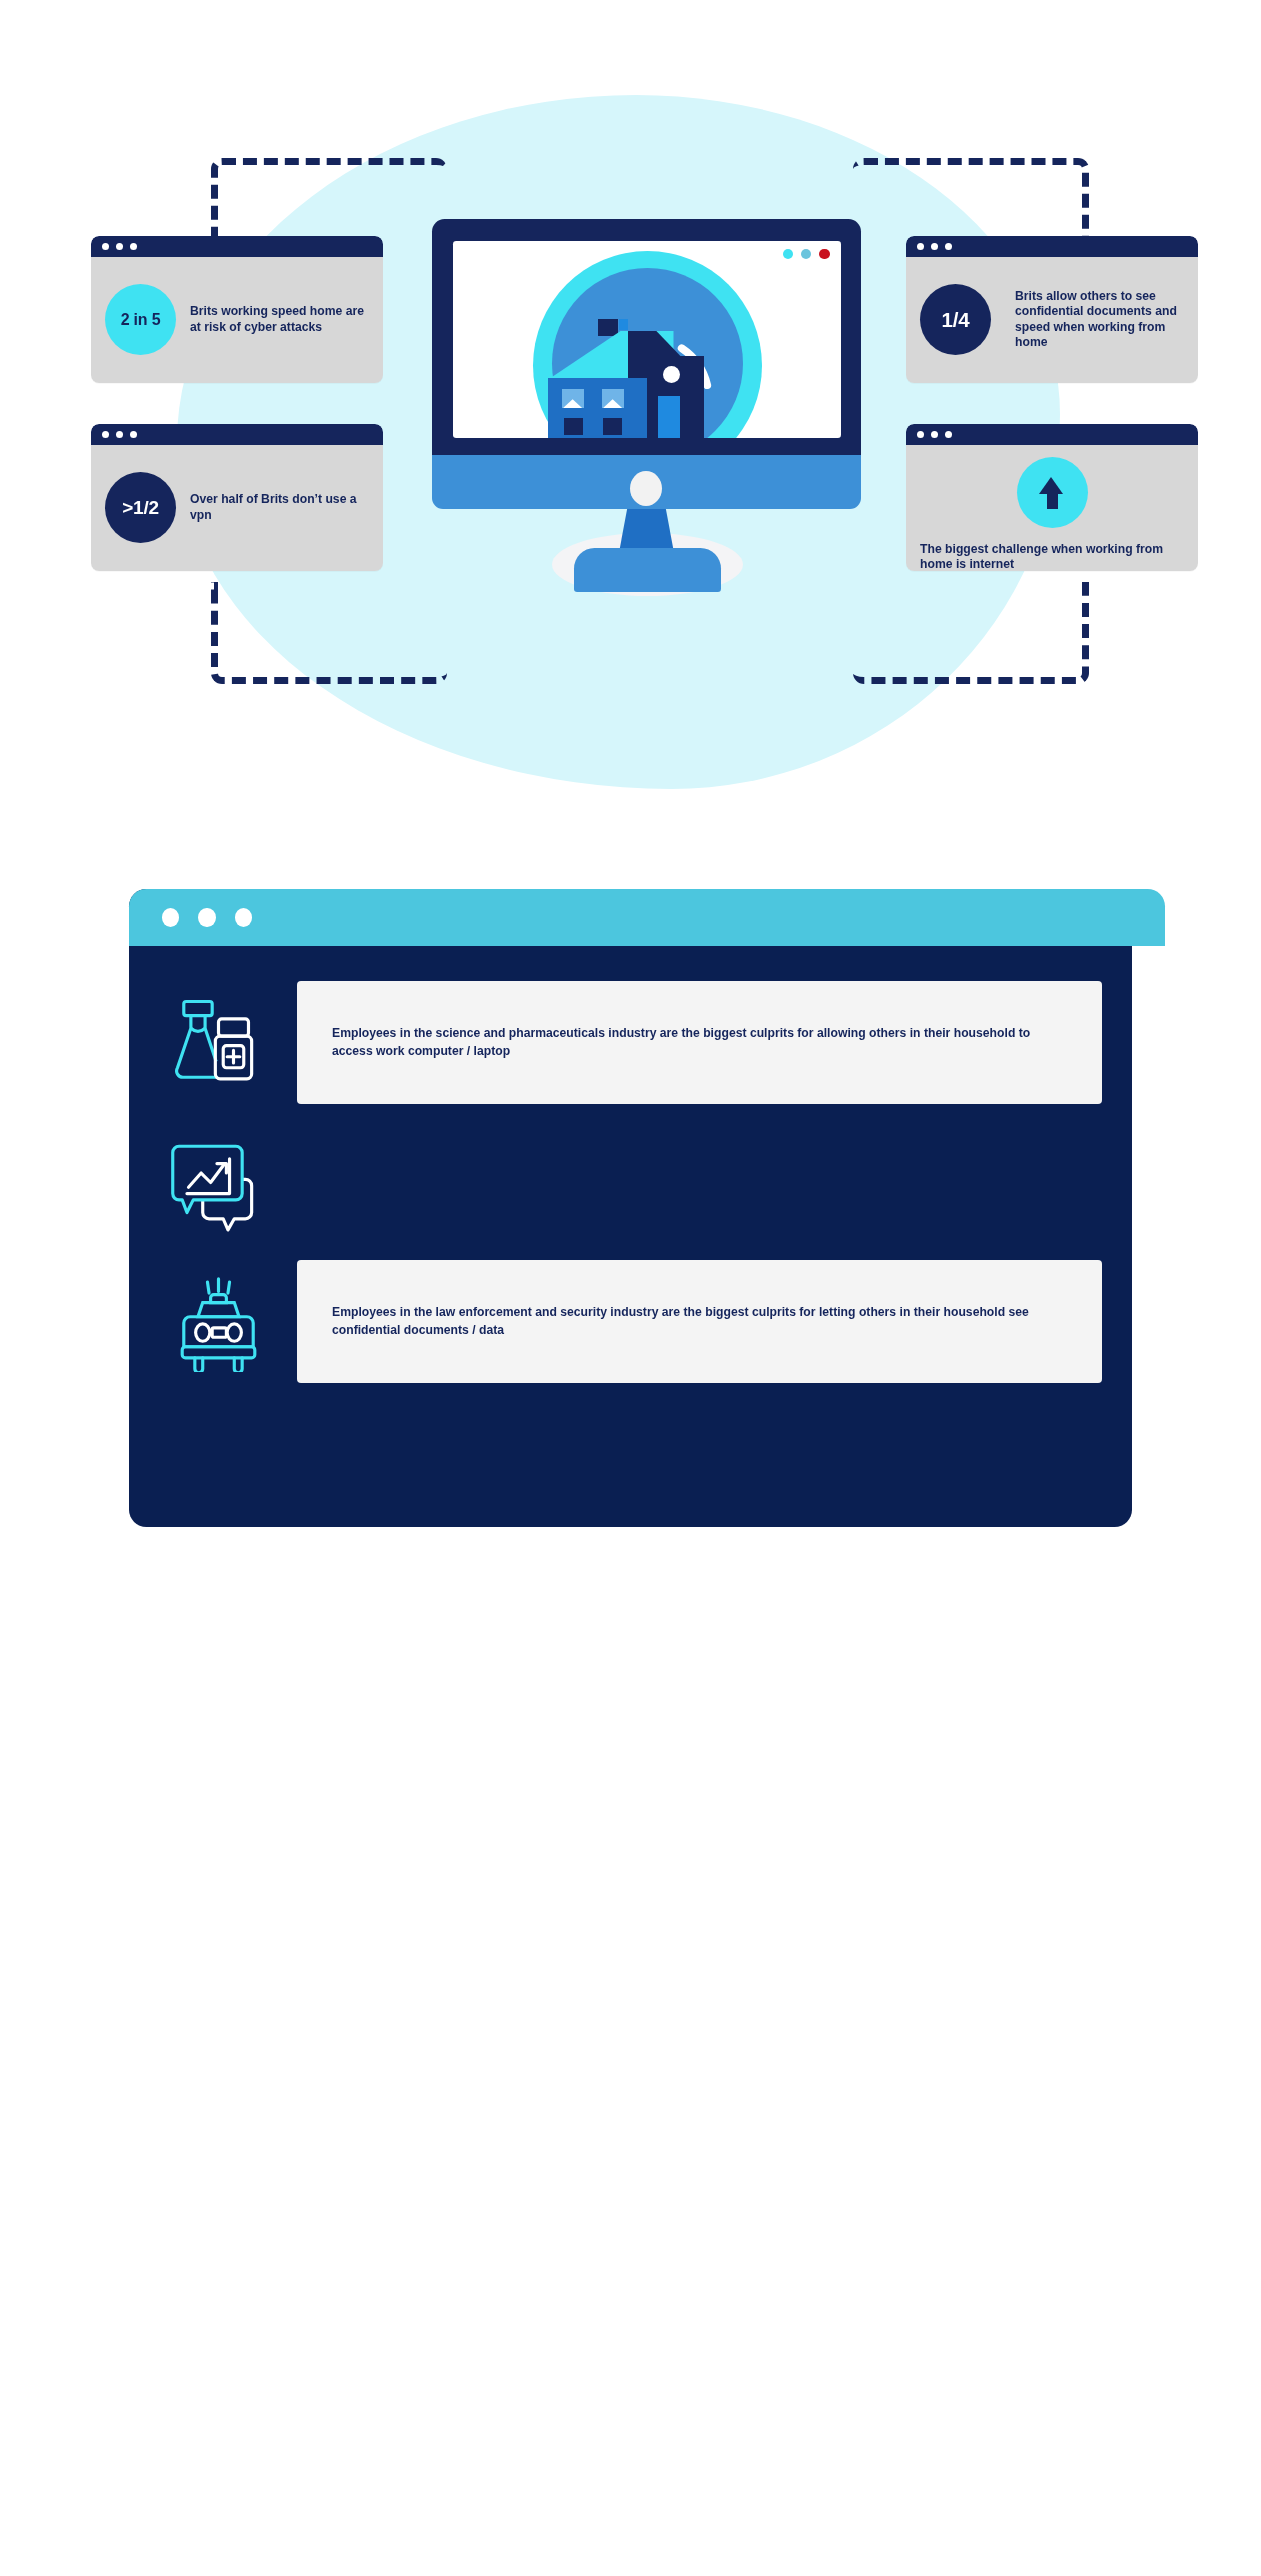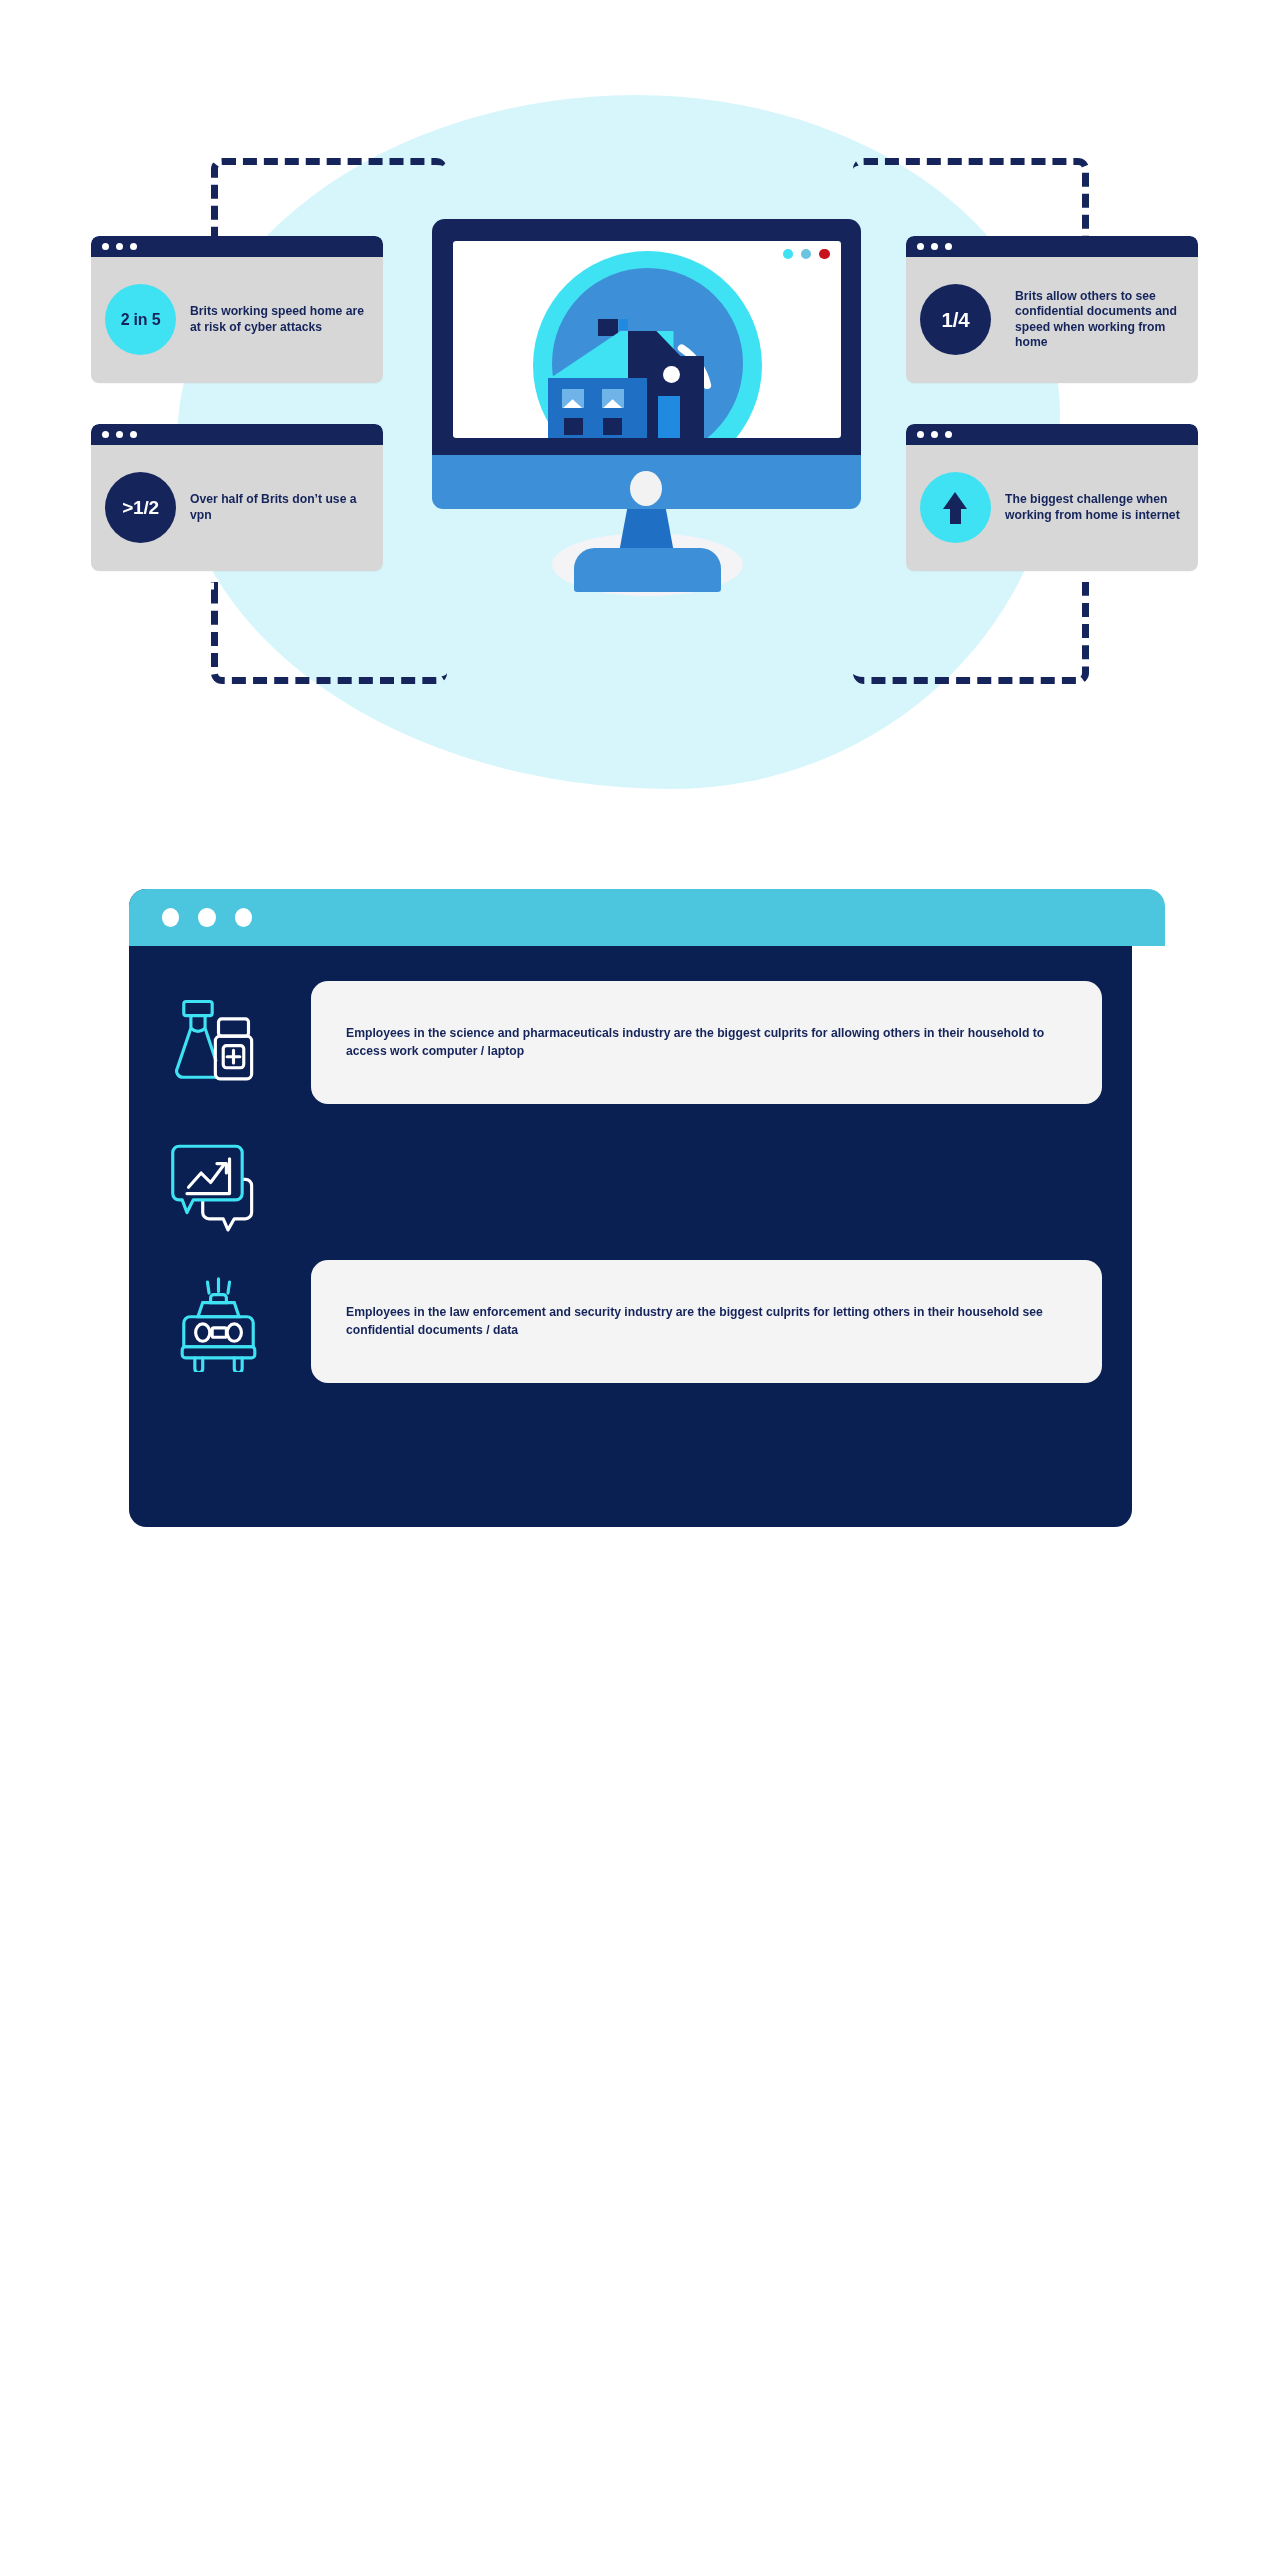--- a/index.html
+++ b/index.html
@@ -78,22 +78,22 @@
 
   
   .panel-wrap{position:absolute;left:129px;top:889px;width:1003px;height:638px;}
   .panel{position:absolute;inset:0;background:#0a1f52;border-radius:17.3px;}
   .panel-bar{position:absolute;left:0;top:0;width:1003px;height:57px;background:#4cc6de;
     border-radius:17.3px 17.3px 0 0;display:flex;align-items:center;padding-left:33px;gap:19px;}
   .panel-bar i{width:17.3px;height:19px;border-radius:50%;background:#fff;display:block;}
   .rows{position:absolute;left:0;top:76px;width:1003px;padding:16px 0;}
   .row{display:flex;align-items:center;gap:0;padding:0 30px 19px 30px;}
   .row-icon{flex:0 0 118px;height:118px;display:flex;align-items:center;justify-content:center;}
-  .row-card{flex:1;background:#f4f4f4;border-radius:17px;min-height:91px;
-    display:flex;align-items:center;padding:16px 35px;margin-left:34px;}
+  .row-card{flex:1;background:#f4f4f4;border-radius:4px;min-height:91px;
+    display:flex;align-items:center;padding:16px 35px;margin-left:20px;}
   .row-text{font-size:12.2px;line-height:1.42;color:#15255c;font-weight:600;}
 
   
   .cities{position:absolute;left:0;top:1569px;width:1261px;height:1007px;}
 </style>
 </head>
 <body>
 
 <div class="page">
 
@@ -140,21 +140,21 @@
         <div class="wc-text">Brits allow others to see confidential documents and speed when working from home</div>
       </div>
     </div>
 
     <div class="wincard" style="left:906px;top:424px;width:292px;">
       <div class="bar">
         <i></i>
         <i></i>
         <i></i>
       </div>
-      <div class="body" style="height:101px;">
+      <div class="body" style="height:101px;flex-direction:column;">
         <div class="bubble cyan" style="width:71px;height:71px;">
           <span class="arrow-up"></span>
         </div>
         <div class="wc-text">The biggest challenge when working from home is internet</div>
       </div>
     </div>
 
     <div class="monitor">
       <div class="mon-shadow"></div>
       <div class="mon-frame">

